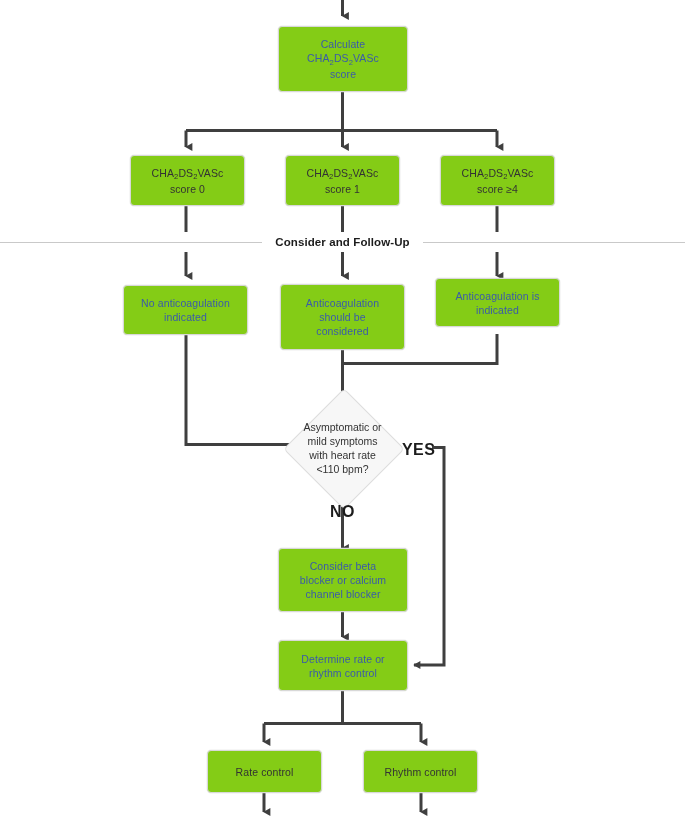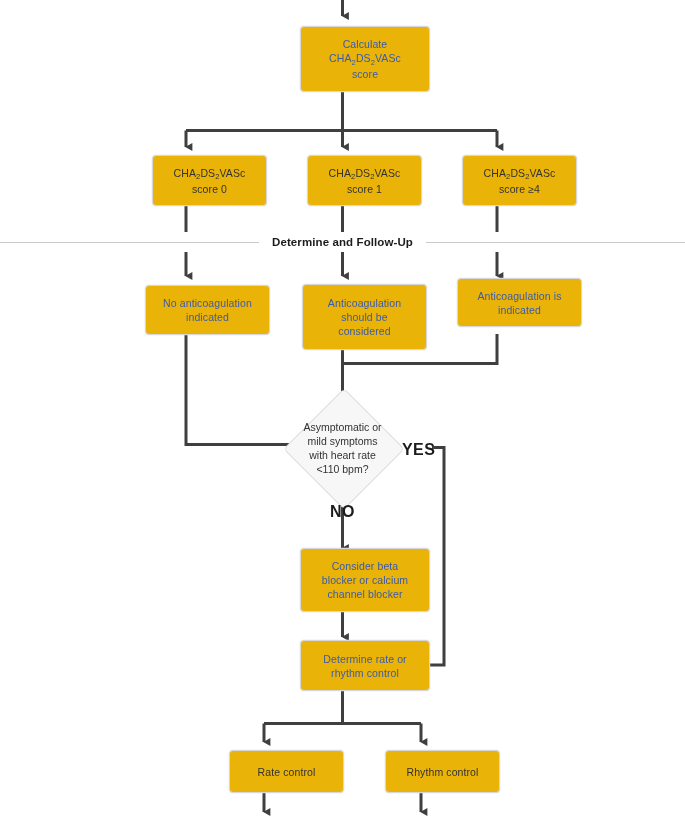--- a/index.html
+++ b/index.html
@@ -23,32 +23,31 @@
   svg.wires {
     position: absolute;
     left: 0; top: 0;
     width: 685px;
     height: 817px;
     pointer-events: none;
   }
   .node {
     position: absolute;
     box-sizing: border-box;
-    background: #eab308;
+    background: #84cc16;
     border: 1px solid #d8d8d8;
     border-radius: 4px;
     display: flex;
     align-items: center;
     justify-content: center;
     text-align: center;
     font-size: 10.5px;
     line-height: 14px;
     letter-spacing: 0.1px;
     box-shadow: 0 0 0 0.5px rgba(220,220,220,0.5);
-    margin-left: 22px;
   }
   .node.blue { color: #3a5ba9; }
   .node.dark { color: #333333; }
   .node-label { display: block; padding: 0 5px; }
   .node-label sub {
     font-size: 7.6px;
     vertical-align: baseline;
     position: relative;
     top: 2.5px;
   }
@@ -202,21 +201,21 @@
 
   <div class="node dark" style="left:440px; top:155px; width:115px; height:51px;">
     <span class="node-label">
       <span>CHA</span><sub>2</sub><span>DS</span><sub>2</sub><span>VASc</span><br>
       <span>score ≥4</span>
     </span>
   </div>
 
   <div class="divider-wrap">
     <div class="divider-line"></div>
-    <div class="divider-text">Determine and Follow-Up</div>
+    <div class="divider-text">Consider and Follow-Up</div>
     <div class="divider-line"></div>
   </div>
 
   <div class="node blue" style="left:123px; top:285px; width:125px; height:50px;">
     <span class="node-label">
       <span>No anticoagulation</span><br>
       <span>indicated</span>
     </span>
   </div>
 

